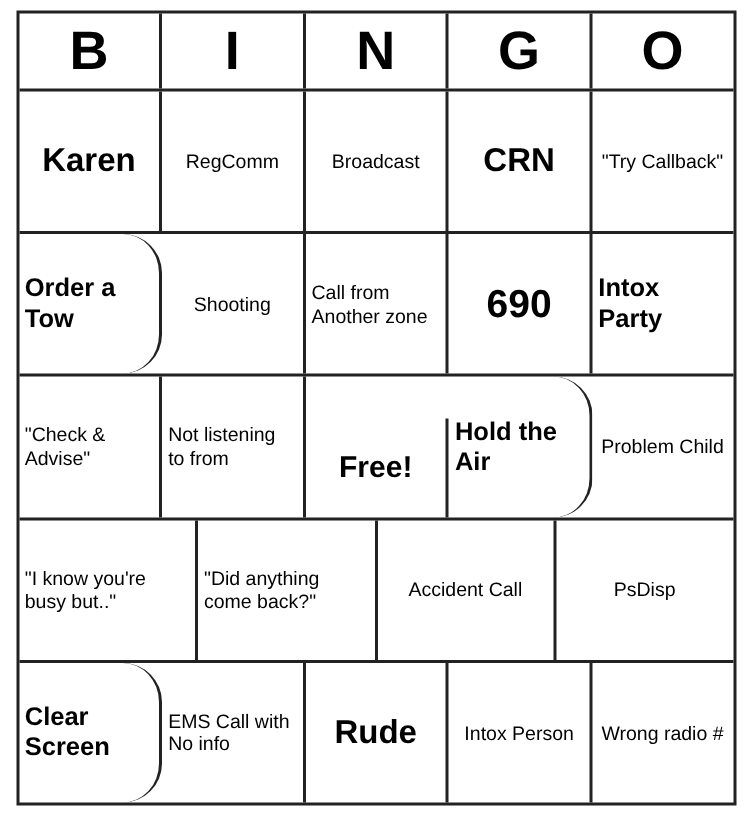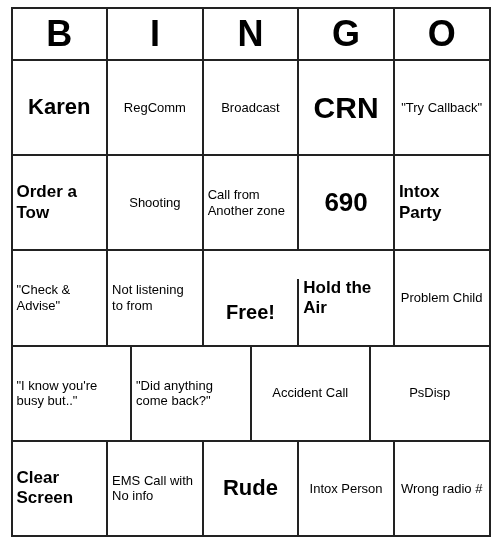--- a/index.html
+++ b/index.html
@@ -61,28 +61,29 @@
     .bingo-cell:last-child {
       border-right: none;
     }
     .bingo-cell.large-text {
       font-size: 22px;
       font-weight: bold;
     }
     .bingo-cell.medium-text {
       font-size: 17px;
       font-weight: bold;
+      border-radius: 26px;
     }
     .bingo-cell.free {
       font-size: 20px;
       font-weight: bold;
       margin-top: 28px;
     }
     .bingo-cell.crn {
-      font-size: 30px;
+      font-size: 22px;
       font-weight: bold;
     }
     .bingo-cell.six90 {
       font-size: 26px;
       font-weight: bold;
     }
   </style>
 </head>
 <body>
 

